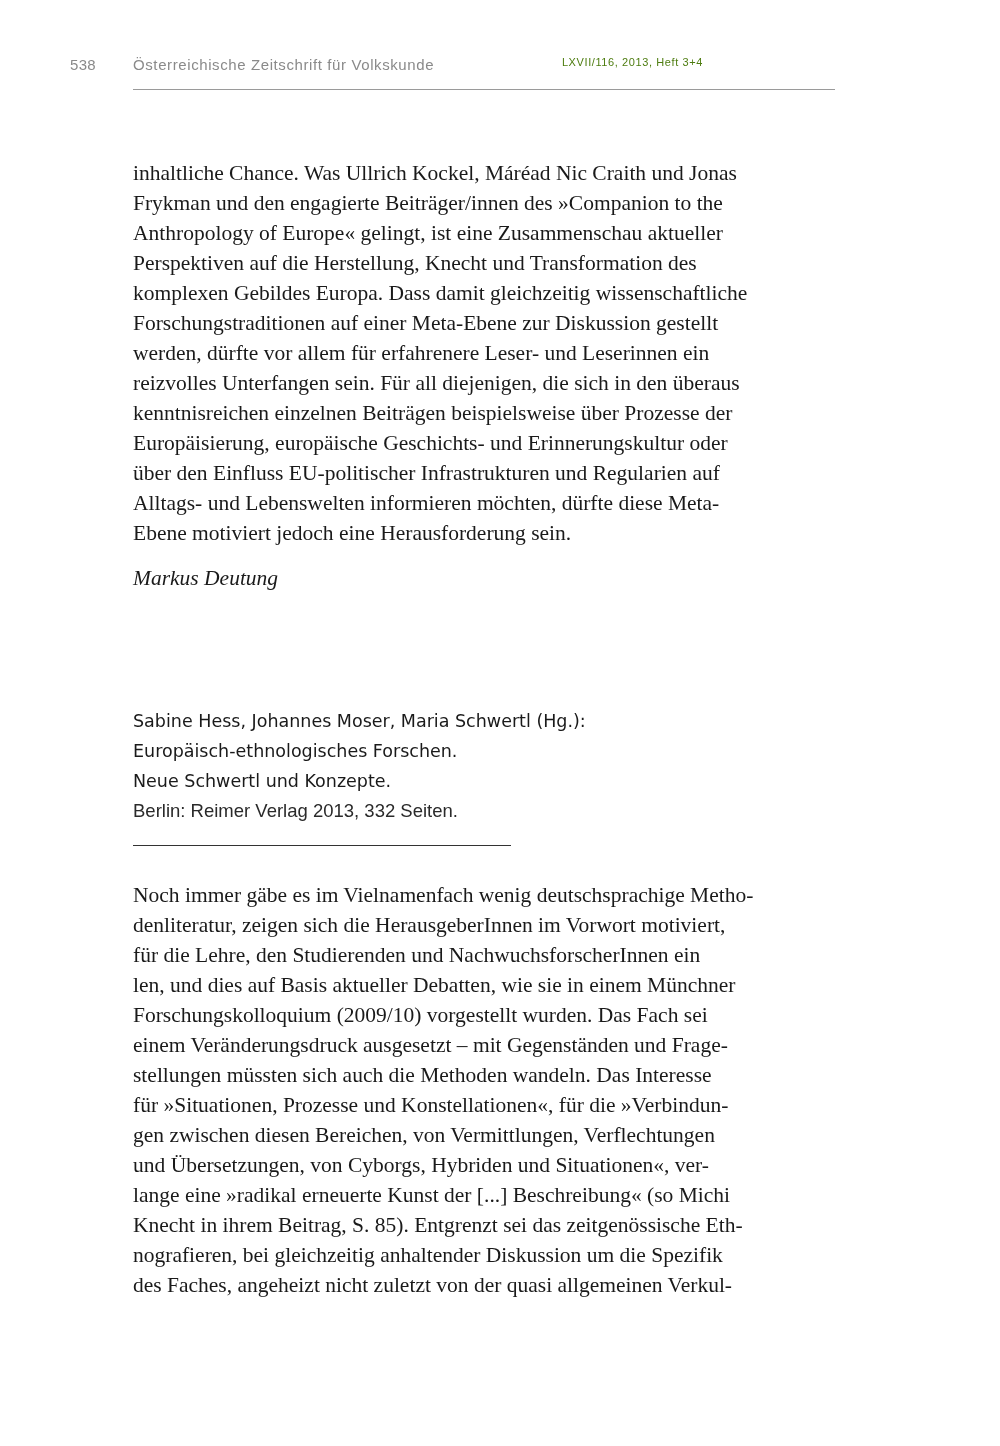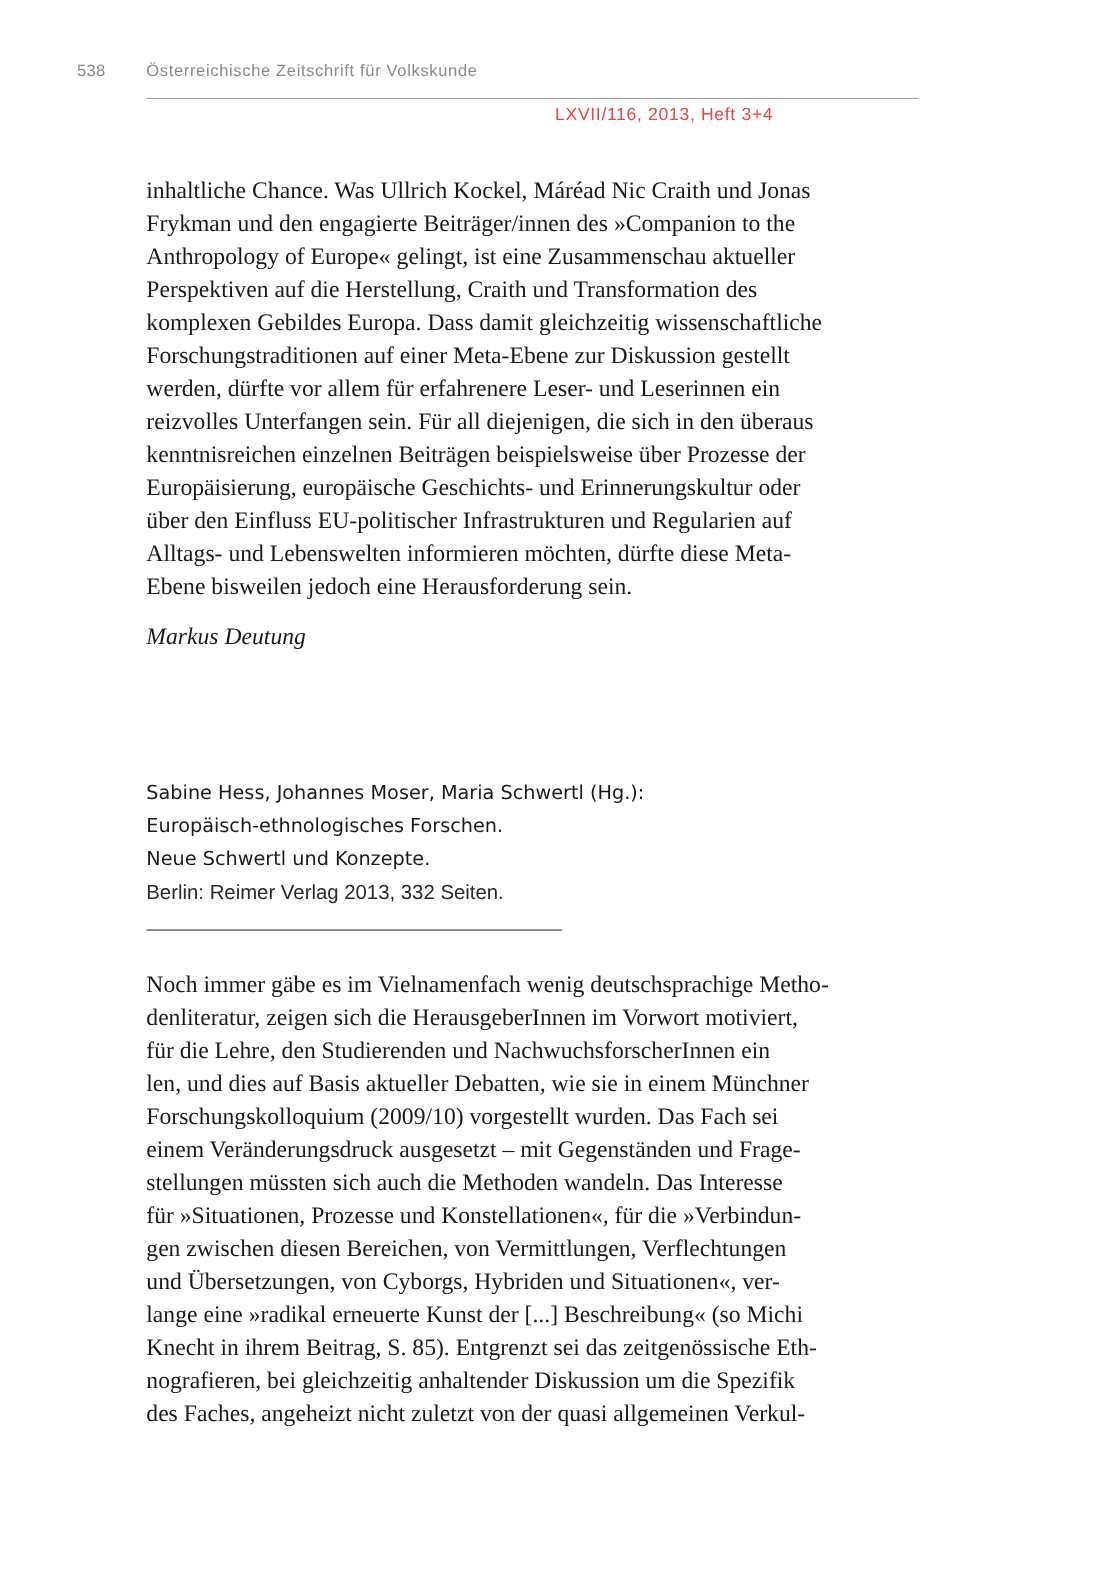--- a/index.html
+++ b/index.html
@@ -1,20 +1,20 @@
 <!DOCTYPE html>
 <html><head>
   <meta charset="utf-8">
   <style>
     html, body { margin: 0; padding: 0; background: #ffffff; }
     body { width: 1000px; height: 1446px; position: relative; overflow: hidden; color: #1a1a1a; }
     .header { position: absolute; top: 56px; left: 0; width: 868px; height: 36px; }
     .page-num { position: absolute; left: 70px; top: 0; font-family: "Liberation Sans", sans-serif; font-size: 15px; color: #8a8a8a; letter-spacing: 0.3px; }
     .journal { position: absolute; left: 133px; top: 0; font-family: "Liberation Sans", sans-serif; font-size: 15px; color: #8a8a8a; letter-spacing: 0.6px; }
-    .issue { position: absolute; right: 165px; top: 0; font-family: "Liberation Sans", sans-serif; font-size: 16px; color: #ef4444; letter-spacing: 0.6px; margin-top: 40px; }
+    .issue { position: absolute; right: 165px; top: 0; font-family: "Liberation Sans", sans-serif; font-size: 11px; color: #4d7c0f; letter-spacing: 0.6px; }
     .header-rule { position: absolute; left: 133px; top: 33px; width: 702px; height: 1px; background: #9a9a9a; }
 
     .body-text { position: absolute; left: 133px; width: 702px; font-family: "Liberation Serif", serif; font-size: 21.5px; line-height: 30px; color: #1a1a1a; }
     .body-text .line { display: block; text-align: justify; text-align-last: justify; white-space: nowrap; height: 30px; }
     .body-text .line.last { text-align-last: left; }
     .body-text .line span { white-space: normal; }
     #para1 { top: 158px; }
     .signature { position: absolute; left: 133px; top: 566px; font-family: "Liberation Serif", serif; font-style: italic; font-size: 21.5px; color: #1a1a1a; }
 
     .book-info { position: absolute; left: 133px; top: 706px; font-family: "DejaVu Sans", sans-serif; font-size: 17.5px; line-height: 30px; color: #1a1a1a; }
@@ -29,30 +29,30 @@
   <span class="page-num">538</span>
   <span class="journal">Österreichische Zeitschrift für Volkskunde</span>
   <span class="issue">LXVII/116, 2013, Heft 3+4</span>
   <div class="header-rule"></div>
 </div>
 
 <div class="body-text" id="para1">
   <span class="line" style="text-align-last: left; text-align: left;"><span style="white-space: nowrap;">inhaltliche Chance. Was Ullrich Kockel, Máréad Nic Craith und Jonas</span></span>
   <span class="line" style="text-align-last: left; text-align: left;"><span style="white-space: nowrap;">Frykman und den engagierte Beiträger/innen des »Companion to the</span></span>
   <span class="line" style="text-align-last: left; text-align: left;"><span style="white-space: nowrap;">Anthropology of Europe« gelingt, ist eine Zusammenschau aktueller</span></span>
-  <span class="line" style="text-align-last: left; text-align: left;"><span style="white-space: nowrap;">Perspektiven auf die Herstellung, Craith und Transformation des</span></span>
+  <span class="line" style="text-align-last: left; text-align: left;"><span style="white-space: nowrap;">Perspektiven auf die Herstellung, Knecht und Transformation des</span></span>
   <span class="line" style="text-align-last: left; text-align: left;"><span style="white-space: nowrap;">komplexen Gebildes Europa. Dass damit gleichzeitig wissenschaftliche</span></span>
   <span class="line" style="text-align-last: left; text-align: left;"><span style="white-space: nowrap;">Forschungstraditionen auf einer Meta-Ebene zur Diskussion gestellt</span></span>
   <span class="line" style="text-align-last: left; text-align: left;"><span style="white-space: nowrap;">werden, dürfte vor allem für erfahrenere Leser- und Leserinnen ein</span></span>
   <span class="line" style="text-align-last: left; text-align: left;"><span style="white-space: nowrap;">reizvolles Unterfangen sein. Für all diejenigen, die sich in den überaus</span></span>
   <span class="line" style="text-align-last: left; text-align: left;"><span style="white-space: nowrap;">kenntnisreichen einzelnen Beiträgen beispielsweise über Prozesse der</span></span>
   <span class="line" style="text-align-last: left; text-align: left;"><span style="white-space: nowrap;">Europäisierung, europäische Geschichts- und Erinnerungskultur oder</span></span>
   <span class="line" style="text-align-last: left; text-align: left;"><span style="white-space: nowrap;">über den Einfluss EU-politischer Infrastrukturen und Regularien auf</span></span>
   <span class="line" style="text-align-last: left; text-align: left;"><span style="white-space: nowrap;">Alltags- und Lebenswelten informieren möchten, dürfte diese Meta-</span></span>
-  <span class="line last"><span>Ebene bisweilen jedoch eine Herausforderung sein.</span></span>
+  <span class="line last"><span>Ebene motiviert jedoch eine Herausforderung sein.</span></span>
 </div>
 
 <div class="signature">Markus Deutung</div>
 
 <div class="book-info">
   <div>Sabine Hess, Johannes Moser, Maria Schwertl (Hg.):</div>
   <div>Europäisch-ethnologisches Forschen.</div>
   <div>Neue Schwertl und Konzepte.</div>
   <div class="light">Berlin: Reimer Verlag 2013, 332 Seiten.</div>
 </div>

